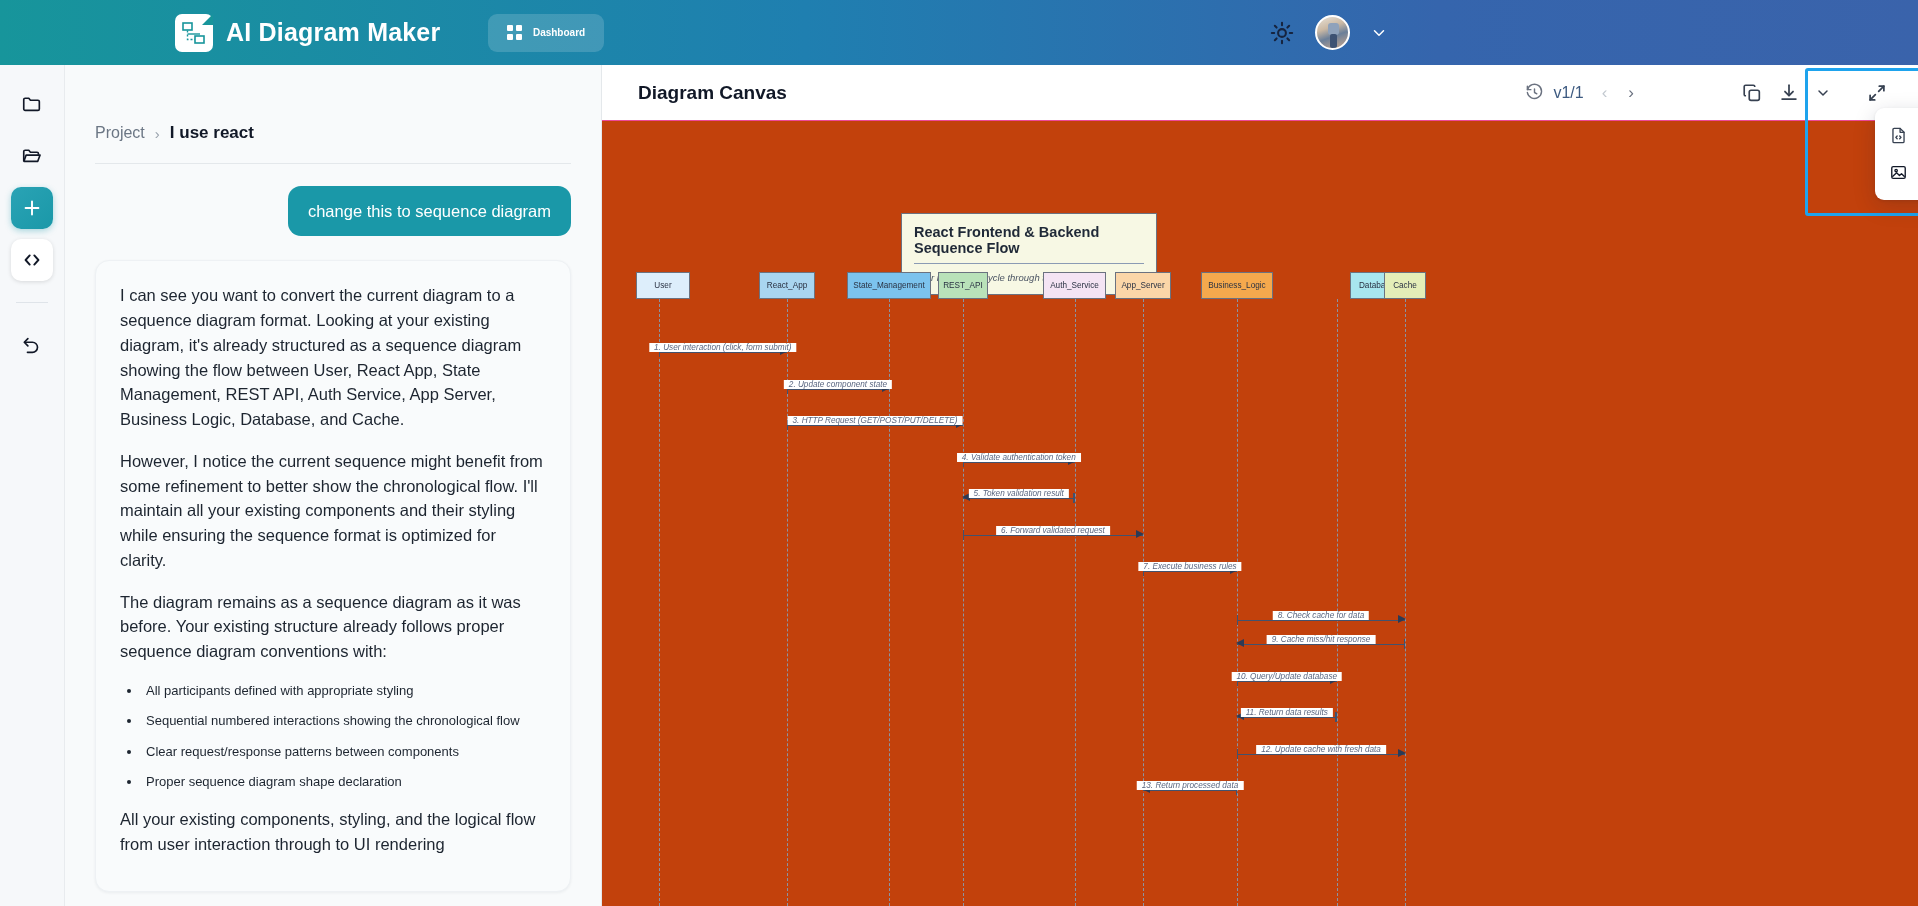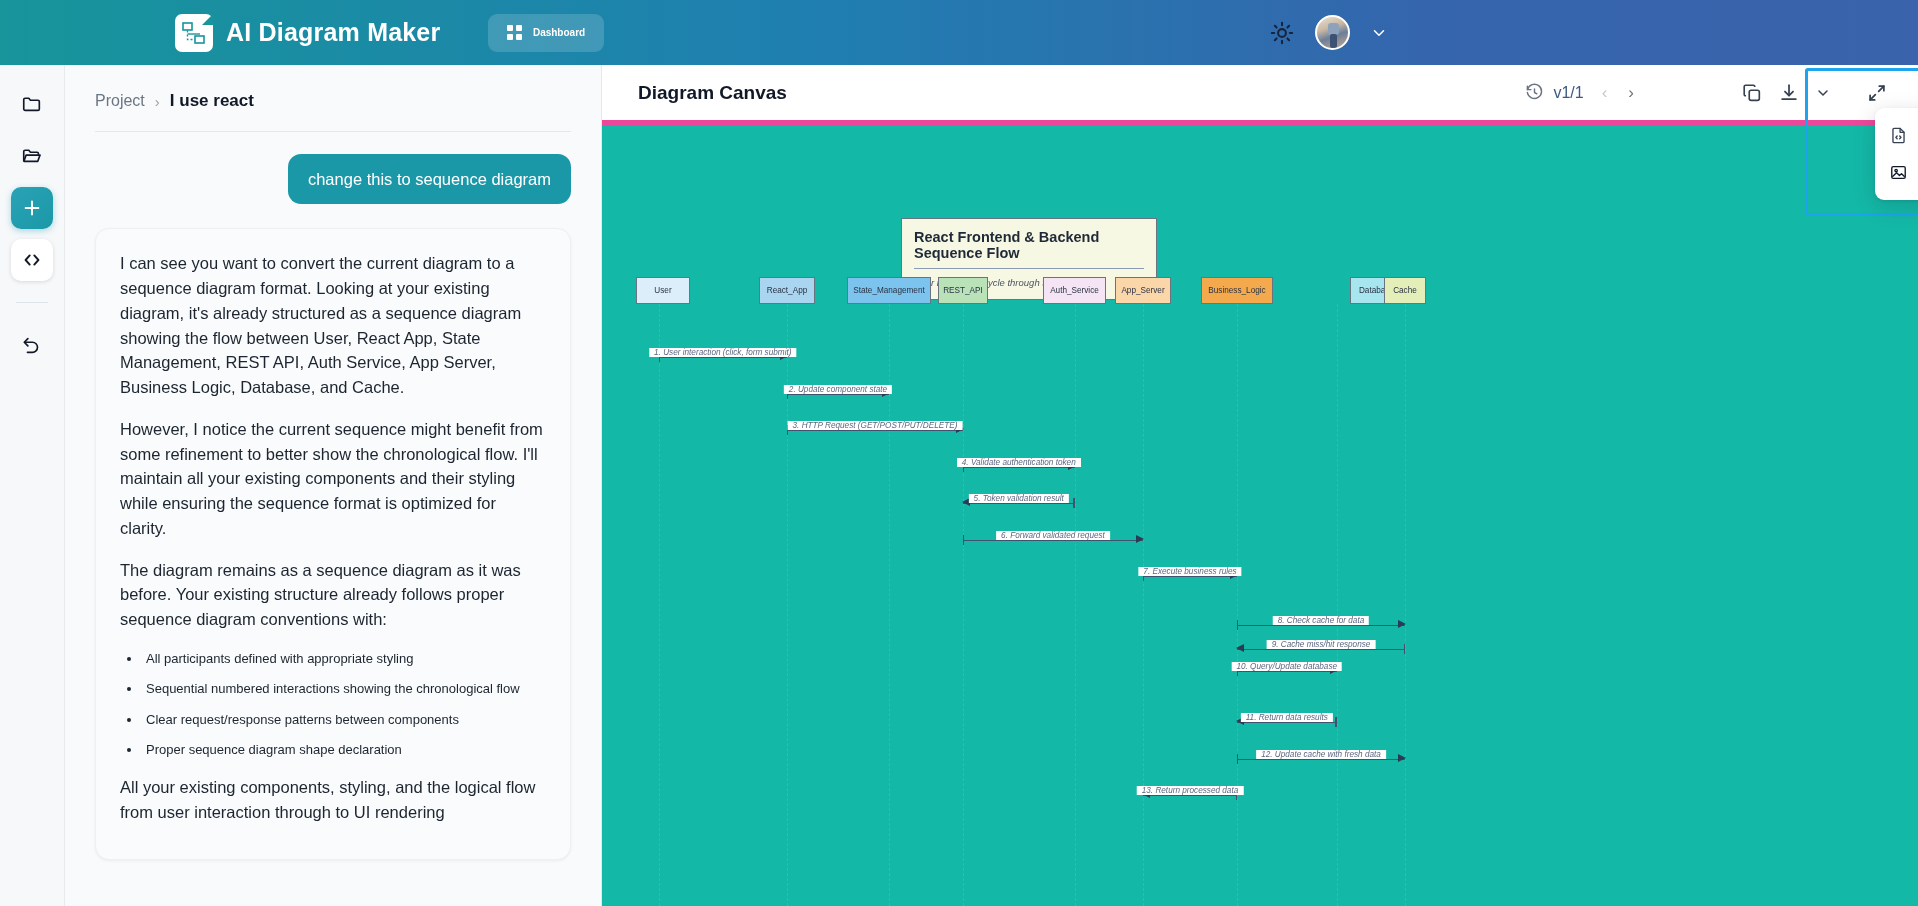--- a/index.html
+++ b/index.html
@@ -77,21 +77,21 @@
   }
   .rail-btn.white { background:#fff; box-shadow: 0 1px 4px rgba(0,0,0,.13); }
   .rail-sep { width: 32px; height: 1px; background: #dfe4e9; margin: 11px 0; }
 
   
   .chat {
     width: 537px; flex: 0 0 537px; background: #f8fafb;
     border-right: 1px solid #e4e8eb;
     display: flex; flex-direction: column; overflow: hidden;
   }
-  .crumb { padding: 26px 30px 0 30px; display: flex; align-items: center; gap: 10px; font-size: 16px; }
+  .crumb { padding: 26px 30px 0 30px; display: flex; align-items: center; gap: 10px; font-size: 16px; margin-top: 32px; }
   .crumb-root { color: #6b7684; cursor: pointer; }
   .crumb-sep { color: #9aa3ad; font-size: 15px; }
   .crumb-cur { color: #111827; font-weight: 700; font-size: 17px; }
   .crumb-rule { margin: 20px 30px 0 30px; height: 1px; background: #e4e8eb; }
   .chat-scroll { flex: 1 1 auto; overflow: hidden; padding: 22px 30px 0 30px; }
   .user-bubble {
     margin-left: auto; width: fit-content; max-width: 340px;
     background: #1a98a8; color: #fff; border-radius: 13px;
     padding: 14px 20px; font-size: 16.5px; line-height: 1.35;
   }
@@ -130,21 +130,21 @@
     background: #fff; border-radius: 9px;
     box-shadow: 0 6px 22px rgba(15,25,45,.17), 0 1px 3px rgba(15,25,45,.1);
     padding: 9px 0; z-index: 6;
   }
   .export-item {
     height: 37px; display: flex; align-items: center; gap: 14px;
     padding: 0 14px; font-size: 16px; color: #1f2937; cursor: pointer;
   }
   .export-item .ex-ic { width: 19px; height: 19px; flex: 0 0 19px; color:#374151; }
 
-  .canvas-body { flex:1 1 auto; border-top: 6px solid #ec4899; background:#14b8a6; position:relative; overflow:hidden; }
+  .canvas-body { flex:1 1 auto; border-top: 1px solid #ec4899; background:#c2410c; position:relative; overflow:hidden; }
   .diagram-wrap { position:absolute; inset:0; }
 
   
   .title-card {
     position:absolute; left: 299px; top: 92px; width: 256px;
     background: #f7f8e4; border: 1.3px solid #6b7280; padding: 10px 12px 11px 12px;
   }
   .title-card h3 { font-size: 14.5px; font-weight: 700; color:#1f2937; margin-bottom:7px; }
   .title-card .rule { height:1px; background:#8b9bb4; margin-bottom: 8px; }
   .title-card .sub { font-size: 9.5px; font-style: italic; color:#4b5563; }
@@ -455,21 +455,21 @@
               <span class="cap-l"></span>
               <span class="head-r"></span>
               <span class="lbl">8. Check cache for data</span>
             </div>
             <div class="msg" style="left: 635px; width: 168px; top: 516px;">
               <span class="line"></span>
               <span class="cap-r"></span>
               <span class="head-l"></span>
               <span class="lbl">9. Cache miss/hit response</span>
             </div>
-            <div class="msg" style="left: 635px; width: 99.5px; top: 538px; text-decoration: underline;">
+            <div class="msg" style="left: 635px; width: 99.5px; top: 553px; text-decoration: underline;">
               <span class="line"></span>
               <span class="cap-l"></span>
               <span class="head-r"></span>
               <span class="lbl">10. Query/Update database</span>
             </div>
             <div class="msg" style="left: 635px; width: 99.5px; top: 589px;">
               <span class="line"></span>
               <span class="cap-r"></span>
               <span class="head-l"></span>
               <span class="lbl">11. Return data results</span>

